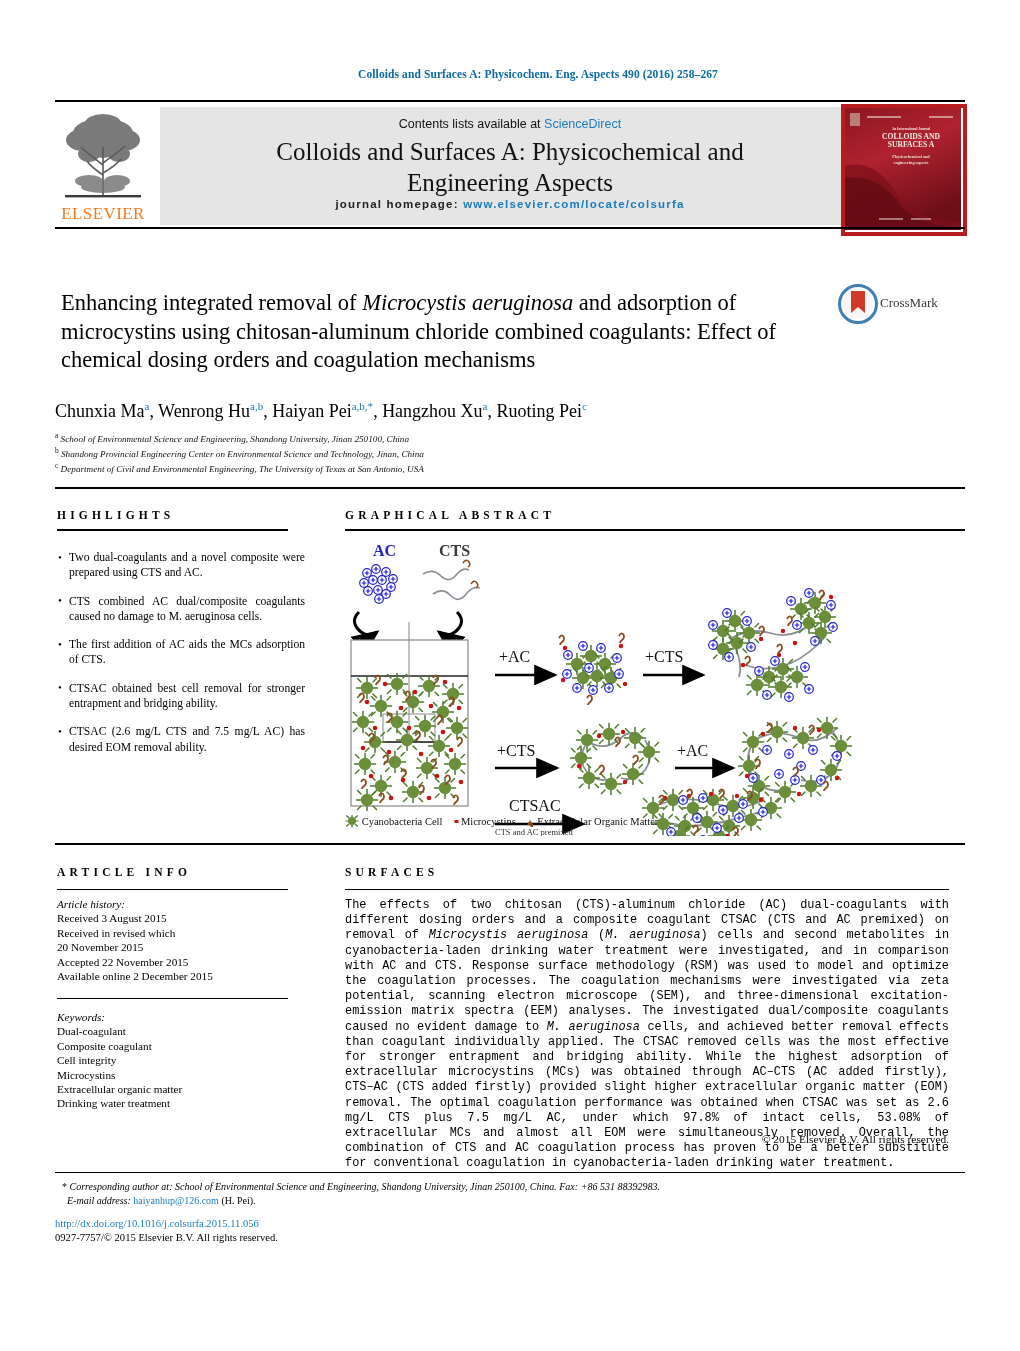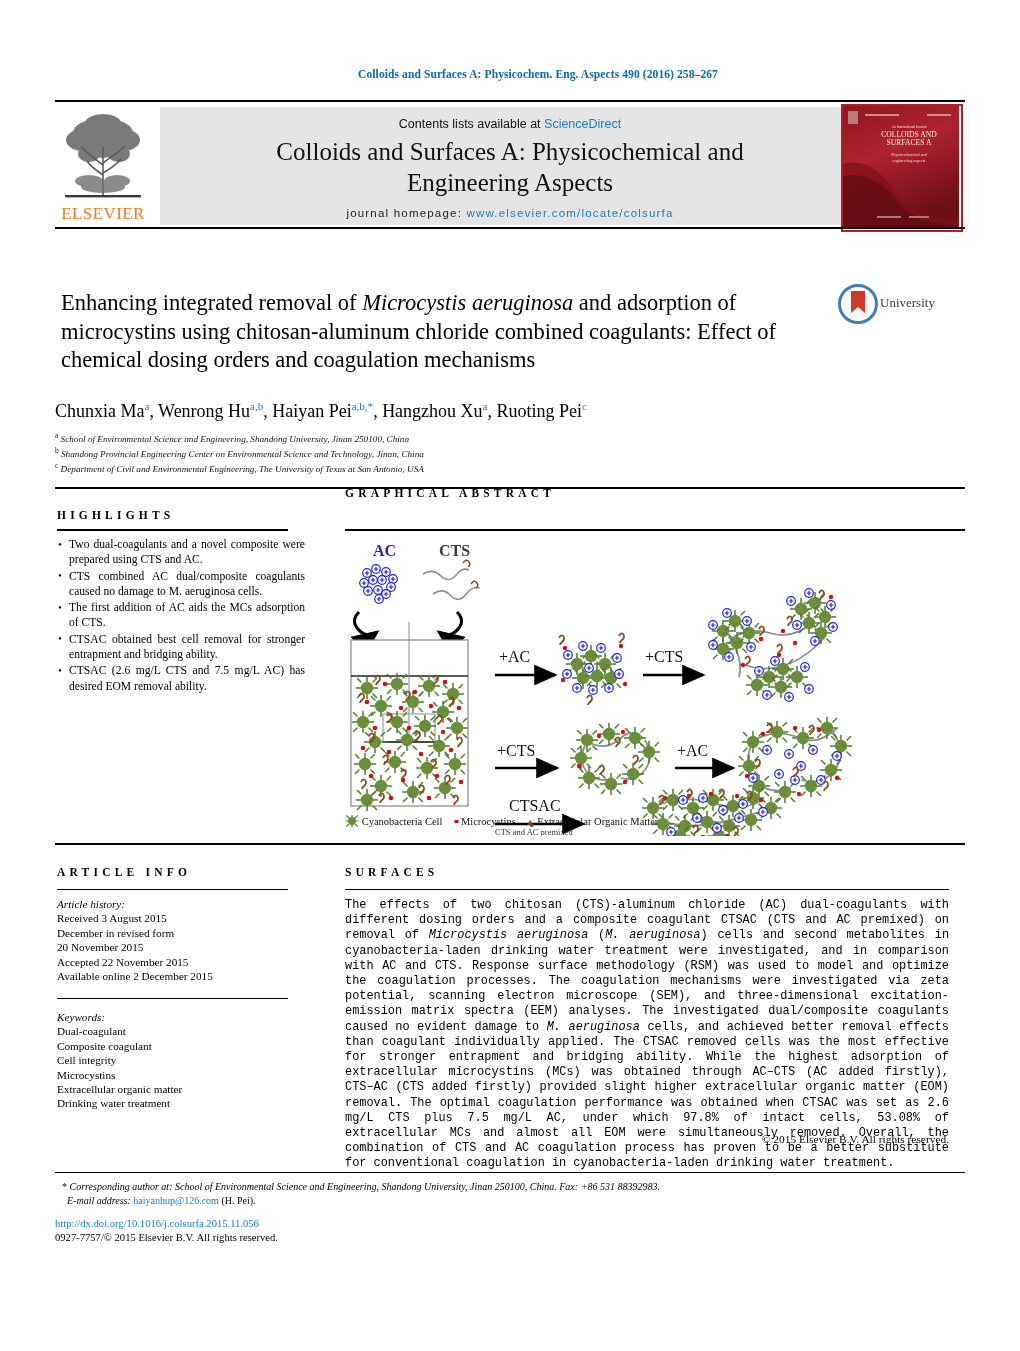--- a/index.html
+++ b/index.html
@@ -90,35 +90,36 @@
     color: #1b7bbd;
   }
   .journal-title {
     margin-top: 5px;
     font-family: "Liberation Serif", serif;
     font-size: 25px;
     line-height: 31px;
     color: #111;
   }
   .homepage-line {
-    margin-top: 9px;
     font-family: "Liberation Sans", sans-serif;
     font-size: 11.5px;
     letter-spacing: 1.2px;
     color: #222;
+    font-weight: bold;
   }
   .homepage-line .url { color: #1b7bbd; }
   .cover-thumb {
     position: absolute;
     left: 786px;
     top: 4px;
     width: 118px;
     height: 124px;
-    border: 2px solid #b91c1c;
+    border: 4px solid #b91c1c;
     overflow: hidden;
+    font-weight: bold;
   }
   .banner-rule-bottom {
     position: absolute;
     left: 0;
     top: 127px;
     width: 910px;
     height: 1.5px;
     background: #000;
   }
 
@@ -212,20 +213,21 @@
     list-style: none;
     font-family: "Liberation Serif", serif;
     font-size: 11.6px;
     line-height: 15.3px;
     text-align: justify;
   }
   .highlights-list li {
     position: relative;
     padding-left: 12px;
     margin-bottom: 1px;
+    margin-top: 13px;
   }
   .highlights-list li::before {
     content: "\2022";
     position: absolute;
     left: 1px;
     top: -0.5px;
     font-size: 11px;
   }
 
   
@@ -433,37 +435,37 @@
       <div><sup>c</sup> <span>Department of Civil and Environmental Engineering, The University of Texas at San Antonio, USA</span></div>
     </div>
   </div>
 
   <div class="crossmark">
     <svg width="40" height="40" viewBox="0 0 40 40">
       <circle cx="20" cy="20" r="18.5" fill="#ffffff" stroke="#3f7fb5" stroke-width="3"></circle>
       <circle cx="20" cy="20" r="15" fill="#f7f7f7"></circle>
       <path d="M13 7 h14 v22 l-7 -6 l-7 6 Z" fill="#d03a2a"></path>
     </svg>
-    <div class="crossmark-label">University</div>
+    <div class="crossmark-label">CrossMark</div>
   </div>
 
   <div class="rule-full" style="top:487px;"></div>
 
   <div class="sec-head" style="left:57px; top:509px;">HIGHLIGHTS</div>
   <div class="rule-thick" style="left:57px; top:529px; width:231px;"></div>
 
   <ul class="highlights-list">
     <li><span>Two dual-coagulants and a novel composite were prepared using CTS and AC.</span></li>
     <li><span>CTS combined AC dual/composite coagulants caused no damage to M. aeruginosa cells.</span></li>
     <li><span>The first addition of AC aids the MCs adsorption of CTS.</span></li>
     <li><span>CTSAC obtained best cell removal for stronger entrapment and bridging ability.</span></li>
     <li><span>CTSAC (2.6 mg/L CTS and 7.5 mg/L AC) has desired EOM removal ability.</span></li>
   </ul>
 
-  <div class="sec-head" style="left:345px; top:487px;text-align:right;">GRAPHICAL ABSTRACT</div>
+  <div class="sec-head" style="left:345px; top:509px;text-align:right;">GRAPHICAL ABSTRACT</div>
   <div class="rule-thick" style="left:345px; top:529px; width:620px;"></div>
 
   <div class="ga-figure">
     <svg width="610" height="300" viewBox="0 0 610 300">
       <defs>
         <g id="cell">
           <circle cx="0" cy="0" r="6.2" fill="#6b8e3a"></circle>
           <g stroke="#4e7a2a" stroke-width="1.5" stroke-linecap="round">
             <path d="M-6 -6 L-9.5 -9.5"></path>
               <path d="M6 -6 L9.5 -9.5"></path>
@@ -856,21 +858,21 @@
   </div>
 
   <div class="rule-full" style="top:843px;"></div>
 
   <div class="sec-head" style="left:57px; top:866px;">ARTICLE INFO</div>
   <div class="ai-rule" style="top:889px;"></div>
 
   <div class="ai-block">
     <div class="ai-sub">Article history:</div>
     <div>Received 3 August 2015</div>
-    <div>December in revised form</div>
+    <div>Received in revised which</div>
     <div>20 November 2015</div>
     <div>Accepted 22 November 2015</div>
     <div>Available online 2 December 2015</div>
   </div>
 
   <div class="ai-rule" style="top:998px;"></div>
 
   <div class="kw-block">
     <div class="ai-sub">Keywords:</div>
     <div>Dual-coagulant</div>

